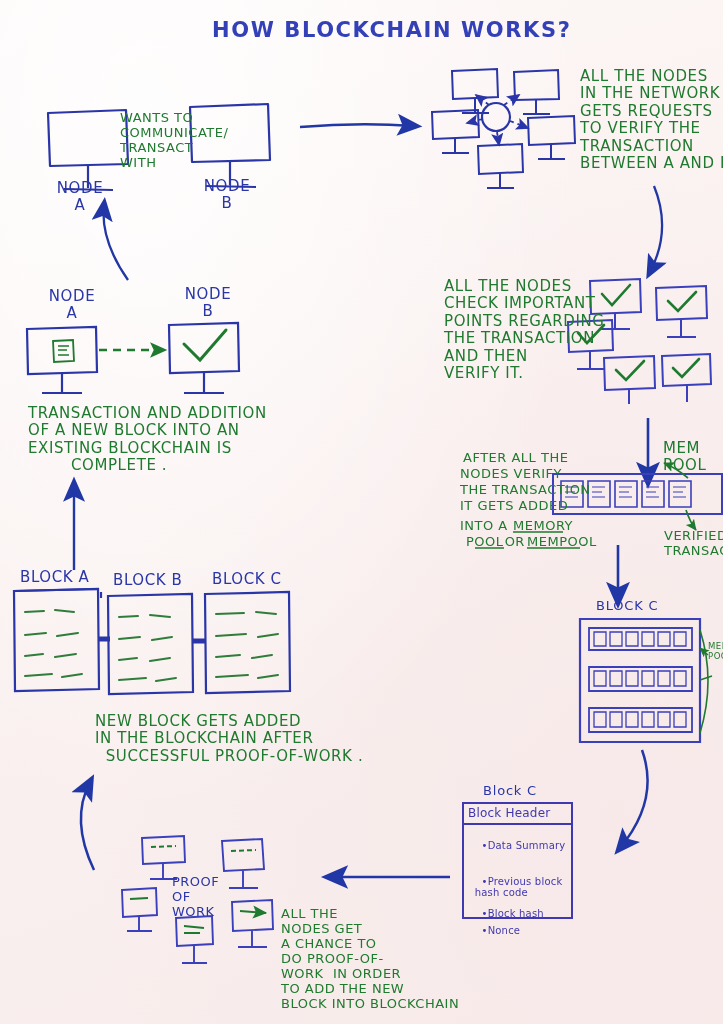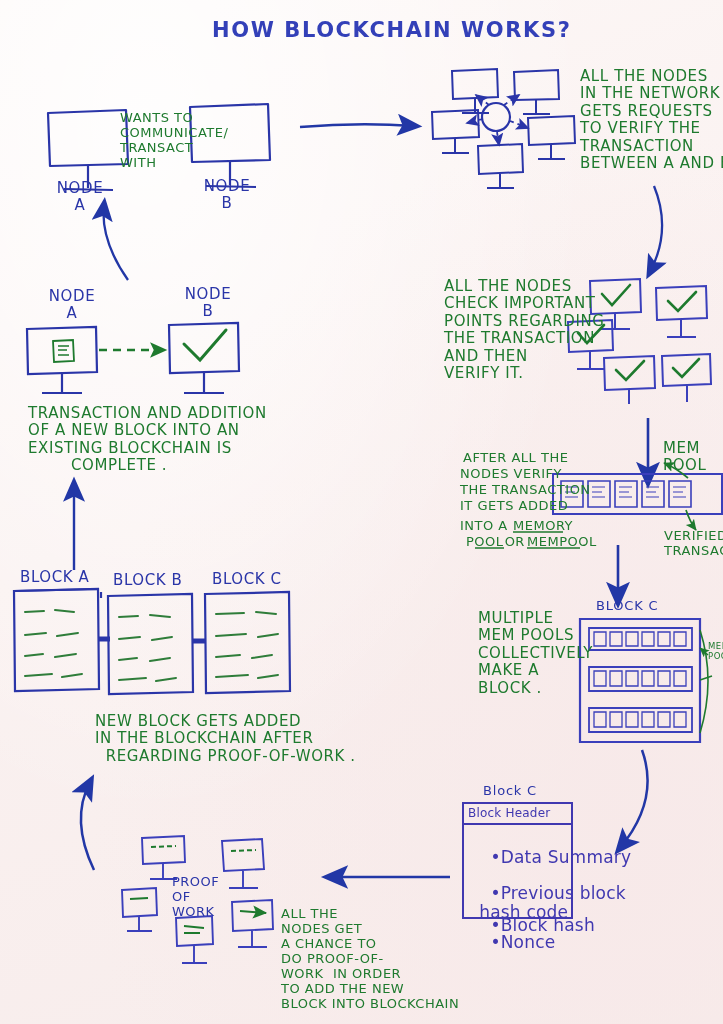--- a/index.html
+++ b/index.html
@@ -18,21 +18,21 @@
   .layer{position:absolute;inset:0;z-index:2;padding-left:21px;}
   svg.ink{position:absolute;left:0;top:0;width:723px;height:1024px;overflow:visible;z-index:1;}
   .txt{position:absolute;z-index:3;white-space:pre;line-height:1.16;}
   .blue{color:#2a35a8;}
   .green{color:#1e7a2e;}
   .t-title{font-size:21px;letter-spacing:1.6px;color:#3340b8;font-weight:600;}
   .hand{font-family:"DejaVu Sans", sans-serif;}
   .sm{font-size:13px;letter-spacing:.5px;}
   .md{font-size:15px;letter-spacing:.6px;}
   .lg{font-size:13px;letter-spacing:.8px;}
-  .bh{font-size:17px;letter-spacing:.2px;color:#4038b0;}
+  .bh{font-size:10px;letter-spacing:.2px;color:#4038b0;}
 </style>
 </head>
 <body>
 
 <div class="paper-tex"></div>
 
 <svg class="ink" viewBox="0 0 723 1024">
   <defs>
     <marker id="ah-blue" markerWidth="9" markerHeight="9" refX="6.5" refY="3.4" orient="auto">
       <path d="M0,0 L7.5,3.4 L0,6.8 L1.6,3.4 Z" fill="#2a35a8"></path>
@@ -275,25 +275,20 @@
   <div class="txt green sm hand" style="left:513px;top:518px;">MEMORY</div>
   <div class="txt green sm hand" style="left:466px;top:534px;">POOL</div>
   <div class="txt green sm hand" style="left:500px;top:534px;"> OR </div>
   <div class="txt green sm hand" style="left:527px;top:534px;">MEMPOOL</div>
   <div class="txt green sm hand" style="left:582px;top:534px;">.</div>
   <div class="txt green md hand" style="left:663px;top:440px;">MEM
 POOL</div>
   <div class="txt green sm hand" style="left:664px;top:528px;">VERIFIED
 TRANSACTION</div>
 
-  <div class="txt green md hand" style="left:478px;top:610px;">MULTIPLE
-MEM POOLS
-COLLECTIVELY
-MAKE A
-BLOCK .</div>
   <div class="txt blue lg hand" style="left:596px;top:598px;">BLOCK C</div>
   <div class="txt green sm hand" style="left:708px;top:642px;font-size:8.5px;">MEM
 POOLS</div>
 
   <div class="txt blue lg hand" style="left:483px;top:783px;">Block C</div>
   <div class="txt bh hand" style="left:468px;top:807px;font-size:12px;">Block Header</div>
   <div class="txt bh hand" style="left:468px;top:828px;">
     <span>•</span><span>Data Summary</span>
   </div>
   <div class="txt bh hand" style="left:468px;top:864px;">
@@ -316,21 +311,21 @@
 DO PROOF-OF-
 WORK  IN ORDER
 TO ADD THE NEW
 BLOCK INTO BLOCKCHAIN</div>
 
   <div class="txt blue md hand" style="left:20px;top:569px;">BLOCK A</div>
   <div class="txt blue md hand" style="left:113px;top:572px;">BLOCK B</div>
   <div class="txt blue md hand" style="left:212px;top:571px;">BLOCK C</div>
   <div class="txt green md hand" style="left:95px;top:713px;">NEW BLOCK GETS ADDED
 IN THE BLOCKCHAIN AFTER
-  REGARDING PROOF-OF-WORK .</div>
+  SUCCESSFUL PROOF-OF-WORK .</div>
 
   <div class="txt green md hand" style="left:28px;top:405px;">TRANSACTION AND ADDITION
 OF A NEW BLOCK INTO AN
 EXISTING BLOCKCHAIN IS
         COMPLETE .</div>
 
   <div class="txt blue md hand" style="left:42px;top:288px;text-align:center;width:60px;">NODE
 A</div>
   <div class="txt blue md hand" style="left:178px;top:286px;text-align:center;width:60px;">NODE
 B</div>

